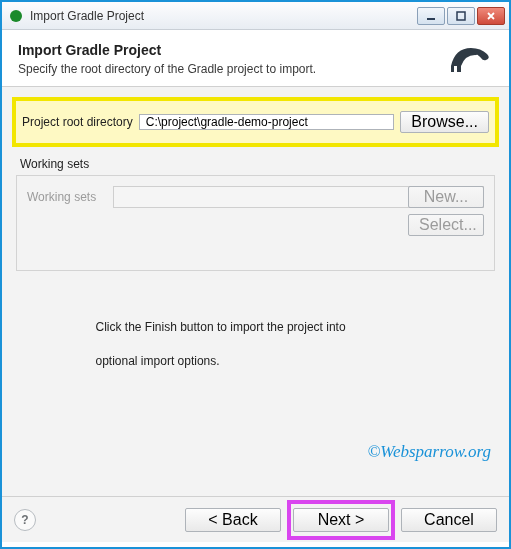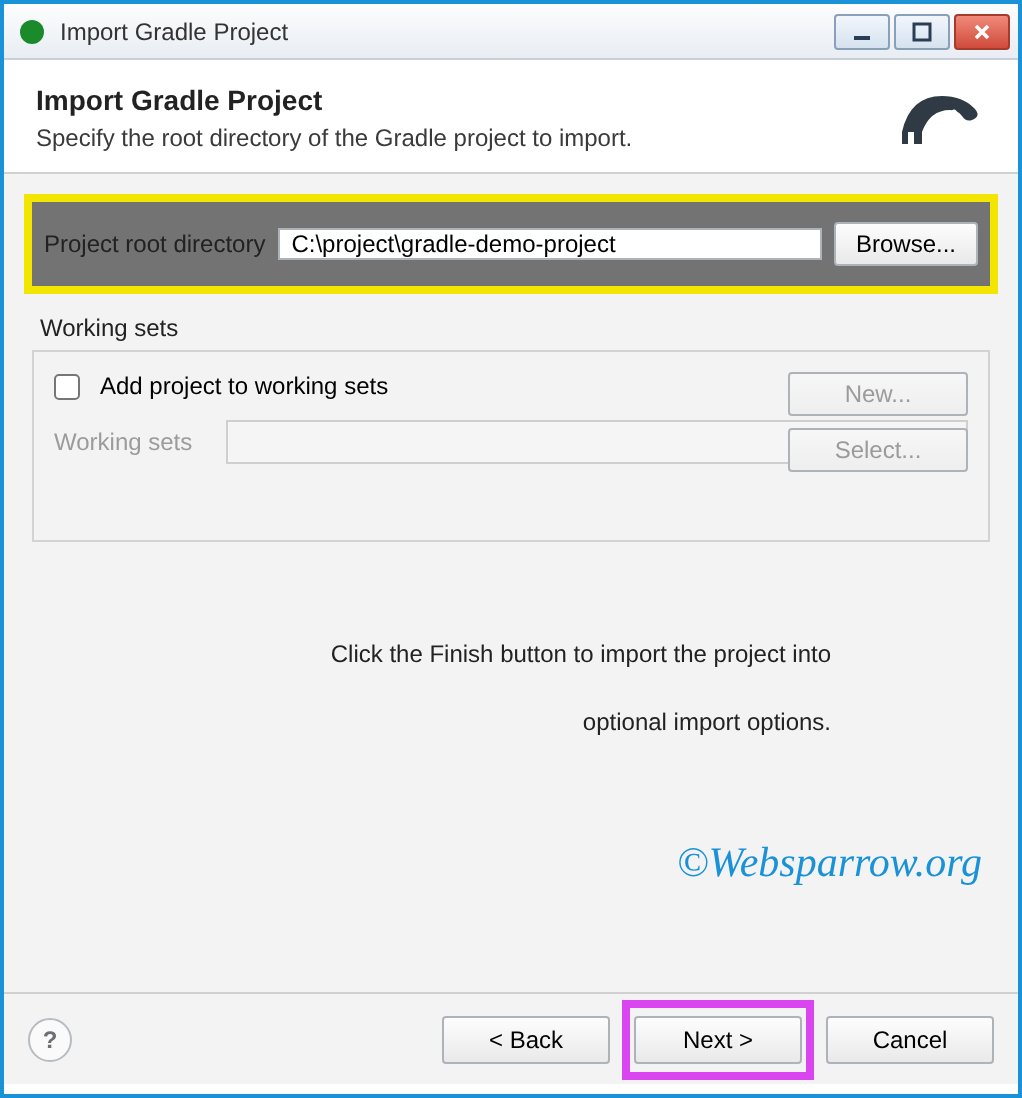--- a/index.html
+++ b/index.html
@@ -48,32 +48,32 @@
     background: #f3f3f3;
     padding: 10px 10px 10px 10px;
     height: calc(549px - 28px - 62px - 46px - 4px);
     position: relative;
   }
   .highlight-yellow { border: 4px solid #f2e600; }
   .dir-row {
     display: flex; align-items: center;
     padding: 10px 6px;
     gap: 6px;
-    background: #737373;
+    background: #fef9c3;
   }
   .dir-row label { white-space: nowrap; color: #222; }
   .dir-row input[type=text] {
     flex: 1; height: 16px; padding: 2px 6px;
     border: 1px solid #aeb3b9; background: #fff;
     font-family: inherit; font-size: 12px;
   }
   .btn {
     height: 22px; padding: 0 10px;
     border: 1px solid #aeb3b9; background: linear-gradient(#fdfdfd,#e9e9e9);
-    font-family: inherit; font-size: 12px; cursor: pointer;
+    font-family: inherit; font-size: 16px; cursor: pointer;
     border-radius: 2px;
   }
   .btn:disabled, .btn.disabled {
     color: #9b9b9b;
     background: linear-gradient(#f7f7f7,#eeeeee);
   }
   .section-label { margin: 10px 2px 4px 8px; color: #222; }
   .working-sets-box {
     border: 1px solid #d3d3d3;
     margin: 0 4px 0 4px;
@@ -88,38 +88,38 @@
   .combo {
     flex: 1; height: 22px; border: 1px solid #cfcfcf; background: #f5f5f5;
     display: flex; align-items: center; justify-content: flex-end;
     padding-right: 4px; color: #9b9b9b;
   }
   .combo .chev { font-size: 10px; }
   .right-col-btns {
     position: absolute; top: 10px; right: 10px;
     display: flex; flex-direction: column; gap: 6px;
   }
-  .right-col-btns .btn { width: 90px; }
+  .right-col-btns .btn { width: 76px; }
   .hint {
-    text-align: right; color: #222;
+    text-align: left; color: #222;
     margin: 48px auto 0 auto; width: 320px; line-height: 1.4;
   }
   .watermark {
     position: absolute;
-    bottom: 52px; right: 18px;
-    font-size: 21px; font-style: italic;
+    bottom: 34px; right: 18px;
+    font-size: 17px; font-style: italic;
     color: #1a92d8; font-family: Georgia, "Times New Roman", serif;
   }
   .button-bar {
     height: 46px; border-top: 1px solid #d0d0d0;
     background: #f3f3f3;
     display: flex; align-items: center; padding: 0 12px; gap: 8px;
   }
   .button-bar .spacer { flex: 1; }
-  .button-bar .btn { width: 84px; height: 24px; }
+  .button-bar .btn { width: 96px; height: 24px; }
   .btn.primary {
     border: 1px solid #3aa2e0;
     background: linear-gradient(#eaf5fd,#cbe7fa);
     box-shadow: 0 0 0 1px #9ed3f3 inset;
   }
   .help-icon {
     width: 22px; height: 22px; border: 1px solid #b7bcc1; border-radius: 50%;
     display: flex; align-items: center; justify-content: center;
     color: #6c7074; background: #fafafa; font-weight: 700;
   }
@@ -173,24 +173,20 @@
     <div class="dir-row">
       <label>Project root directory</label>
       <input type="text" value="C:\project\gradle-demo-project" style="">
       <button class="btn">Browse...</button>
     </div>
   </div>
 
   <div class="section-label">Working sets</div>
 
   <div class="working-sets-box">
-    <div class="ws-row1">
-      <input type="checkbox" style="">
-      <span>Add project to working sets</span>
-    </div>
     <div class="ws-row2">
       <label>Working sets</label>
       <div class="combo">
         <span class="chev">▾</span>
       </div>
     </div>
     <div class="right-col-btns">
       <button class="btn disabled" disabled="">New...</button>
       <button class="btn disabled" disabled="">Select...</button>
     </div>

